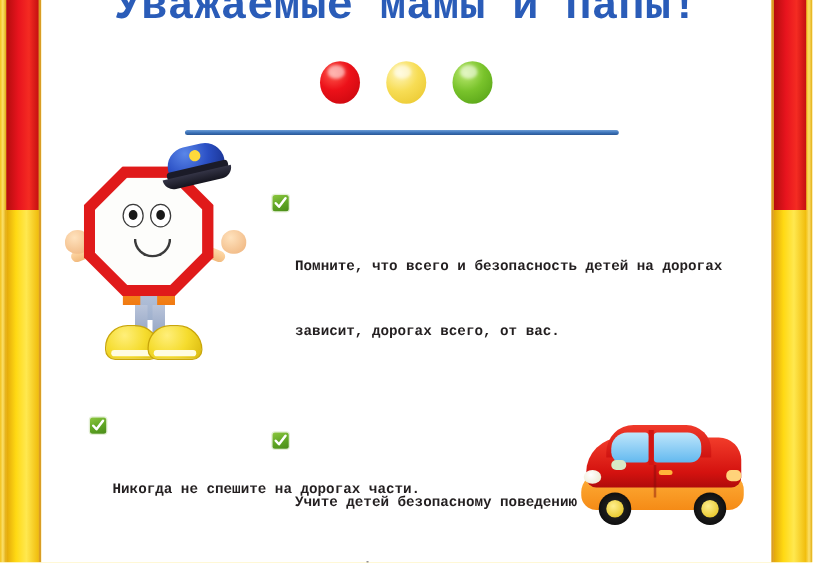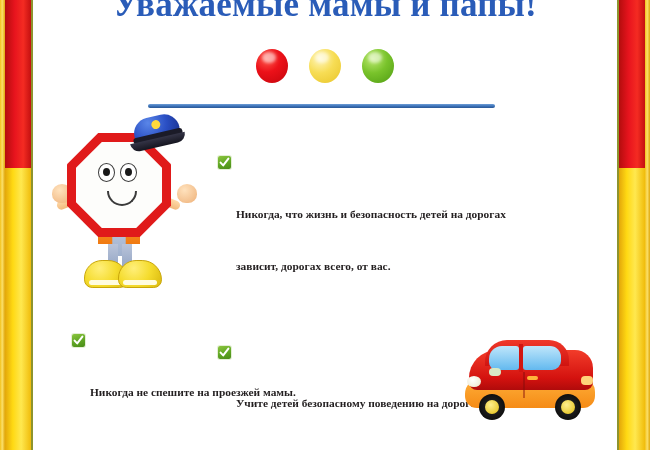--- a/index.html
+++ b/index.html
@@ -5,22 +5,22 @@
   html, body {
     margin: 0;
     padding: 0;
     background: #ffffff;
   }
   #poster {
     position: relative;
     width: 650px;
     height: 450px;
     overflow: hidden;
-    background: #22c55e;
-    font-family: Liberation Serif, serif;
+    background: #fde047;
+    font-family: Liberation Mono, monospace;
   }
 
   
   .frame-edge {
     position: absolute;
     top: 0;
     bottom: 0;
     width: 5px;
     background: linear-gradient(90deg, #f3c21a 0%, #fbe06a 45%, #e0a80c 100%);
   }
@@ -468,40 +468,40 @@
         <div class="cap-band"></div>
         <div class="cap-brim"></div>
       </div>
     </div>
 
     <div class="para block-top">
       <div class="item">
         <span class="cb"><svg width="11" height="11" viewBox="0 0 11 11">
               <path d="M1.6 5.6 L4.2 8.4 L9.4 1.6" stroke="#ffffff" stroke-width="2" fill="none" stroke-linecap="round" stroke-linejoin="round"></path>
             </svg></span>
-        <span class="line">Никогда, что жизнь и безопасность детей на дорогах</span>
+        <span class="line">Помните, что всего и безопасность детей на дорогах</span>
         <span class="line">зависит, дорогах всего, от вас.</span>
       </div>
       <div class="item">
         <span class="cb"><svg width="11" height="11" viewBox="0 0 11 11">
               <path d="M1.6 5.6 L4.2 8.4 L9.4 1.6" stroke="#ffffff" stroke-width="2" fill="none" stroke-linecap="round" stroke-linejoin="round"></path>
             </svg></span>
         <span class="line">Учите детей безопасному поведению на дороге своим</span>
         <span class="line">примером!</span>
       </div>
       
       
     </div>
 
     <div class="para block-bot">
       <div class="item">
         <span class="cb"><svg width="11" height="11" viewBox="0 0 11 11">
               <path d="M1.6 5.6 L4.2 8.4 L9.4 1.6" stroke="#ffffff" stroke-width="2" fill="none" stroke-linecap="round" stroke-linejoin="round"></path>
             </svg></span>
-        <span class="line">Никогда не спешите на проезжей мамы.</span>
+        <span class="line">Никогда не спешите на дорогах части.</span>
       </div>
       
       
       
     </div>
 
     <div class="car">
       <div class="body-lower"></div>
       <div class="body-upper"></div>
       <div class="roof"></div>

